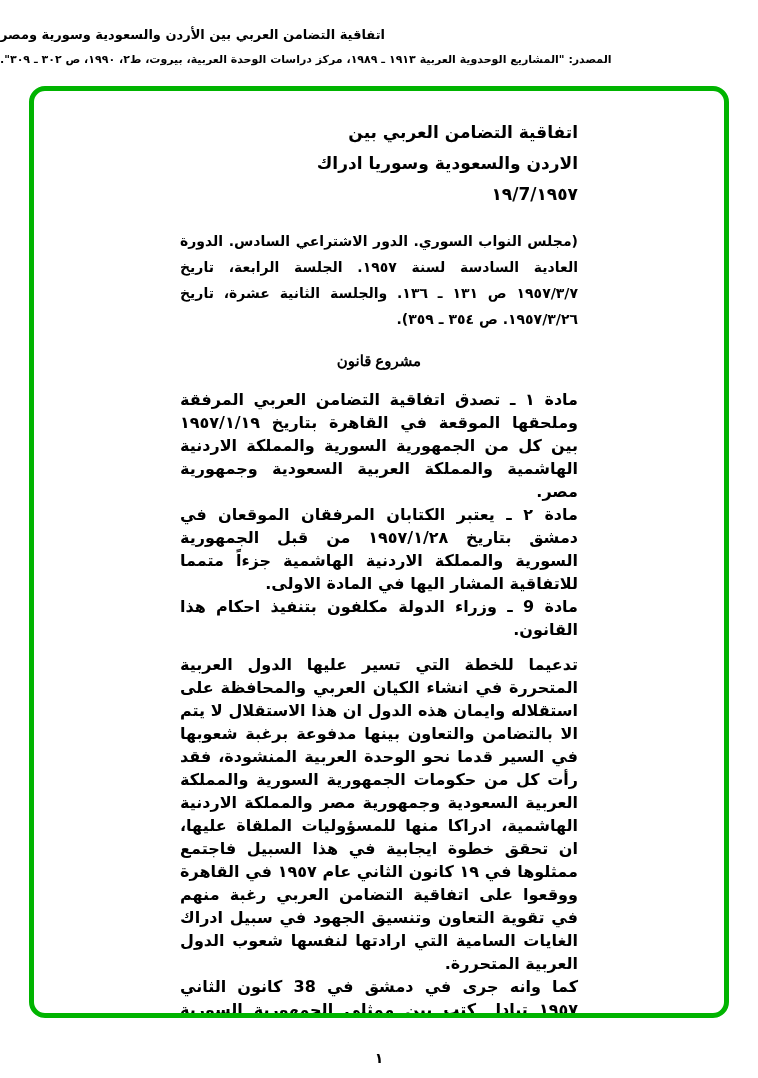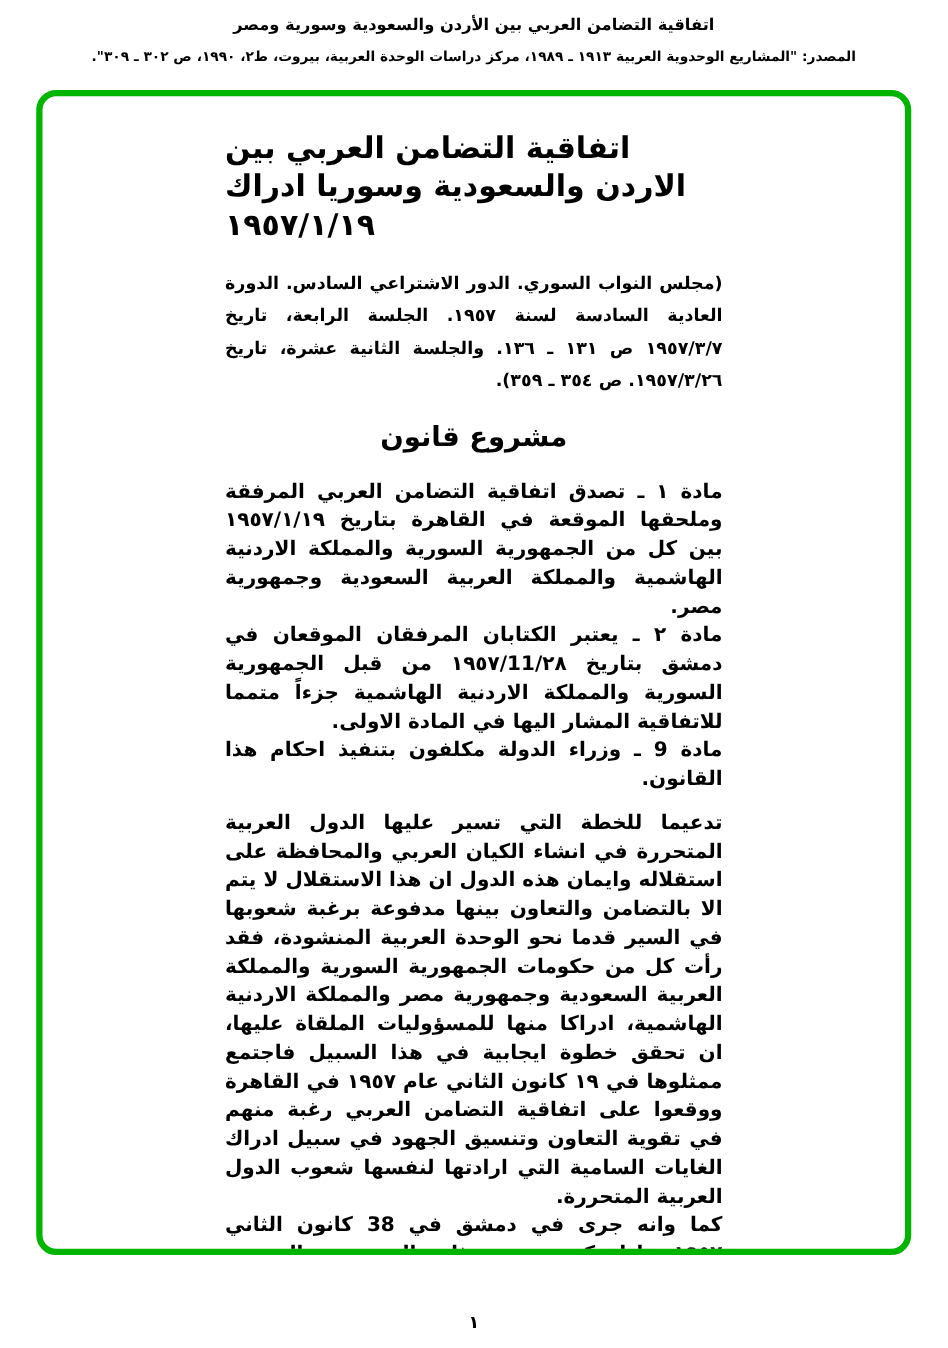--- a/index.html
+++ b/index.html
@@ -7,44 +7,44 @@
   html, body { width: 758px; }
   body {
     height: 1078px;
     background: #ffffff;
     color: #000000;
     font-family: "DejaVu Sans", sans-serif;
     direction: rtl;
     position: relative;
     overflow: hidden;
   }
-  .src-header { text-align: center; padding-top: 13px; }
+  .src-header { text-align: left; padding-top: 27px; }
   .src-title { font-size: 13px; font-weight: bold; }
   .src-cite  { font-size: 11px; font-weight: bold; margin-top: 11px; }
   .frame {
     width: 700px;
     height: 932px;
     margin: 20px auto 0;
     border: 5px solid var(--frame-color);
     border-radius: 16px;
     overflow: hidden;
   }
   .doc { width: 398px; margin: 26px auto 0; }
-  .doc-title { font-size: 24px; font-weight: bold; text-align: left; line-height: 31px; }
+  .doc-title { font-size: 17px; font-weight: bold; text-align: right; line-height: 31px; }
   .doc-title span { display: block; }
   .ref {
     margin-top: 18px;
     font-size: 14px; font-weight: bold;
     line-height: 26px;
     text-align: justify;
   }
   .sec-heading {
-    font-size: 22px; font-weight: bold;
+    font-size: 15px; font-weight: bold;
     text-align: center;
-    margin-top: 20px; margin-bottom: 18px;
+    margin-top: 20px; margin-bottom: 18px; font-family: Liberation Serif, serif;
   }
   .body-text p {
     font-size: 16px; font-weight: bold;
     line-height: 23px;
     text-align: justify;
   }
   .articles { margin-bottom: 12px; }
   .page-footer {
     position: absolute;
     bottom: 12px; left: 0; right: 0;
@@ -59,30 +59,30 @@
   <div class="src-title">اتفاقية التضامن العربي بين الأردن والسعودية وسورية ومصر</div>
   <div class="src-cite">المصدر: "المشاريع الوحدوية العربية ١٩١٣ ـ ١٩٨٩، مركز دراسات الوحدة العربية، بيروت، ط٢، ١٩٩٠، ص ٣٠٢ ـ ٣٠٩".</div>
 </header>
 
 <main class="frame">
   <article class="doc">
 
     <h1 class="doc-title">
       <span>اتفاقية التضامن العربي بين</span>
       <span>الاردن والسعودية وسوريا ادراك</span>
-      <span>١٩٥٧/١/١٩</span>
+      <span>١٩٥٧/7/١٩</span>
     </h1>
 
     <p class="ref">(مجلس النواب السوري. الدور الاشتراعي السادس. الدورة العادية السادسة لسنة ١٩٥٧. الجلسة الرابعة، تاريخ ١٩٥٧/٣/٧ ص ١٣١ ـ ١٣٦. والجلسة الثانية عشرة، تاريخ ١٩٥٧/٣/٢٦. ص ٣٥٤ ـ ٣٥٩).</p>
 
     <h2 class="sec-heading">مشروع قانون</h2>
 
     <div class="body-text articles">
       <p>مادة ١ ـ تصدق اتفاقية التضامن العربي المرفقة وملحقها الموقعة في القاهرة بتاريخ ١٩٥٧/١/١٩ بين كل من الجمهورية السورية والمملكة الاردنية الهاشمية والمملكة العربية السعودية وجمهورية مصر.</p>
-      <p>مادة ٢ ـ يعتبر الكتابان المرفقان الموقعان في دمشق بتاريخ ١٩٥٧/11/٢٨ من قبل الجمهورية السورية والمملكة الاردنية الهاشمية جزءاً متمما للاتفاقية المشار اليها في المادة الاولى.</p>
+      <p>مادة ٢ ـ يعتبر الكتابان المرفقان الموقعان في دمشق بتاريخ ١٩٥٧/١/٢٨ من قبل الجمهورية السورية والمملكة الاردنية الهاشمية جزءاً متمما للاتفاقية المشار اليها في المادة الاولى.</p>
       <p>مادة 9 ـ وزراء الدولة مكلفون بتنفيذ احكام هذا القانون.</p>
     </div>
 
 
     <div class="body-text">
       <p>تدعيما للخطة التي تسير عليها الدول العربية المتحررة في انشاء الكيان العربي والمحافظة على استقلاله وايمان هذه الدول ان هذا الاستقلال لا يتم الا بالتضامن والتعاون بينها مدفوعة برغبة شعوبها في السير قدما نحو الوحدة العربية المنشودة، فقد رأت كل من حكومات الجمهورية السورية والمملكة العربية السعودية وجمهورية مصر والمملكة الاردنية الهاشمية، ادراكا منها للمسؤوليات الملقاة عليها، ان تحقق خطوة ايجابية في هذا السبيل فاجتمع ممثلوها في ١٩ كانون الثاني عام ١٩٥٧ في القاهرة ووقعوا على اتفاقية التضامن العربي رغبة منهم في تقوية التعاون وتنسيق الجهود في سبيل ادراك الغايات السامية التي ارادتها لنفسها شعوب الدول العربية المتحررة.</p>
       <p>كما وانه جرى في دمشق في 38 كانون الثاني ١٩٥٧ تبادل كتب بين ممثلي الجمهورية السورية والمملكة الاردنية الهاشمية وضعت فيها طرق تنفيذ الاتفاقية المشار اليها.</p>
       <p>لذلك وايمانا بان الاستقلال السياسي لاية دولة عربية لا يمكن</p>
     </div>
 

